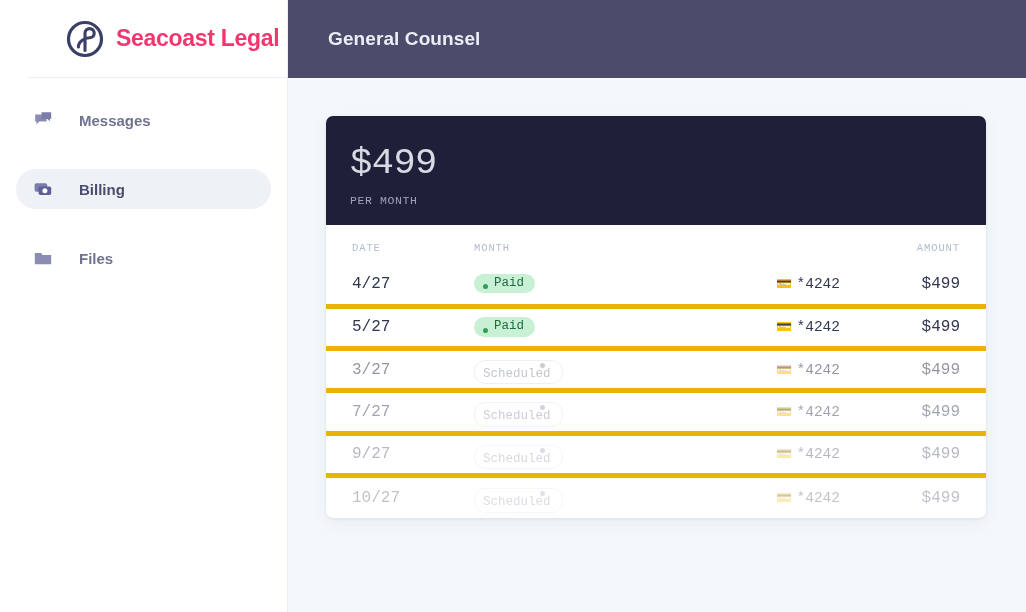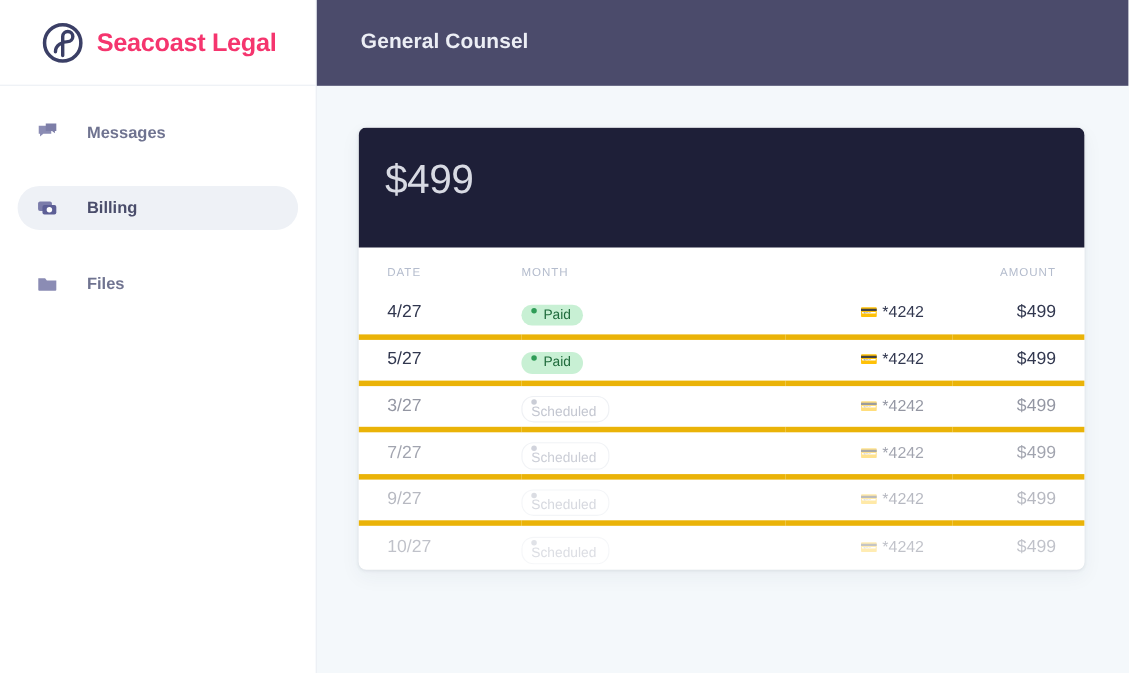--- a/index.html
+++ b/index.html
@@ -27,20 +27,21 @@
     border-right: 1px solid #e9edf3;
   }
 
   .logo-area {
     height: 78px;
     flex: 0 0 78px;
     display: flex;
     align-items: center;
     padding-left: 38px;
     border-bottom: 1px solid #eceff4;
+    margin-left: 28px;
   }
 
   .logo-mark {
     width: 38px;
     height: 38px;
     flex: 0 0 38px;
     display: block;
   }
 
   .logo-text {
@@ -113,20 +114,21 @@
     font-size: 19px;
     font-weight: bold;
     color: #eceef5;
     letter-spacing: 0.1px;
   }
 
   .content {
     flex: 1 1 auto;
     padding: 38px 40px 0 38px;
     min-height: 0;
+    font-family: Liberation Mono, monospace;
   }
 
   .billing-card {
     background: #ffffff;
     border-radius: 7px;
     box-shadow: 0 1px 3px rgba(40,50,80,0.09), 0 6px 18px rgba(40,50,80,0.05);
     overflow: hidden;
   }
 
   .price-banner {
@@ -201,21 +203,21 @@
   }
 
   .card-glyph {
     font-size: 13px;
     margin-right: 4px;
     vertical-align: baseline;
   }
 
   .badge {
     display: inline-flex;
-    align-items: flex-start;
+    align-items: flex-end;
     border-radius: 11px;
     padding: 3px 11px 4px 9px;
     font-size: 12.5px;
     line-height: 1;
   }
 
   .badge .dot {
     width: 5px;
     height: 5px;
     border-radius: 50%;
@@ -302,20 +304,21 @@
 
   <header class="topbar">
     <span class="topbar-title">General Counsel</span>
   </header>
 
   <div class="content">
     <section class="billing-card">
 
       <div class="price-banner">
         <div class="price-amount">$499</div>
+        <div class="price-period">PER MONTH</div>
       </div>
 
       <table class="tbl">
         <thead>
           <tr>
             <th class="col-date">DATE</th>
             <th class="col-status">MONTH</th>
             <th class="col-card"></th>
             <th class="col-amt">AMOUNT</th>
           </tr>

